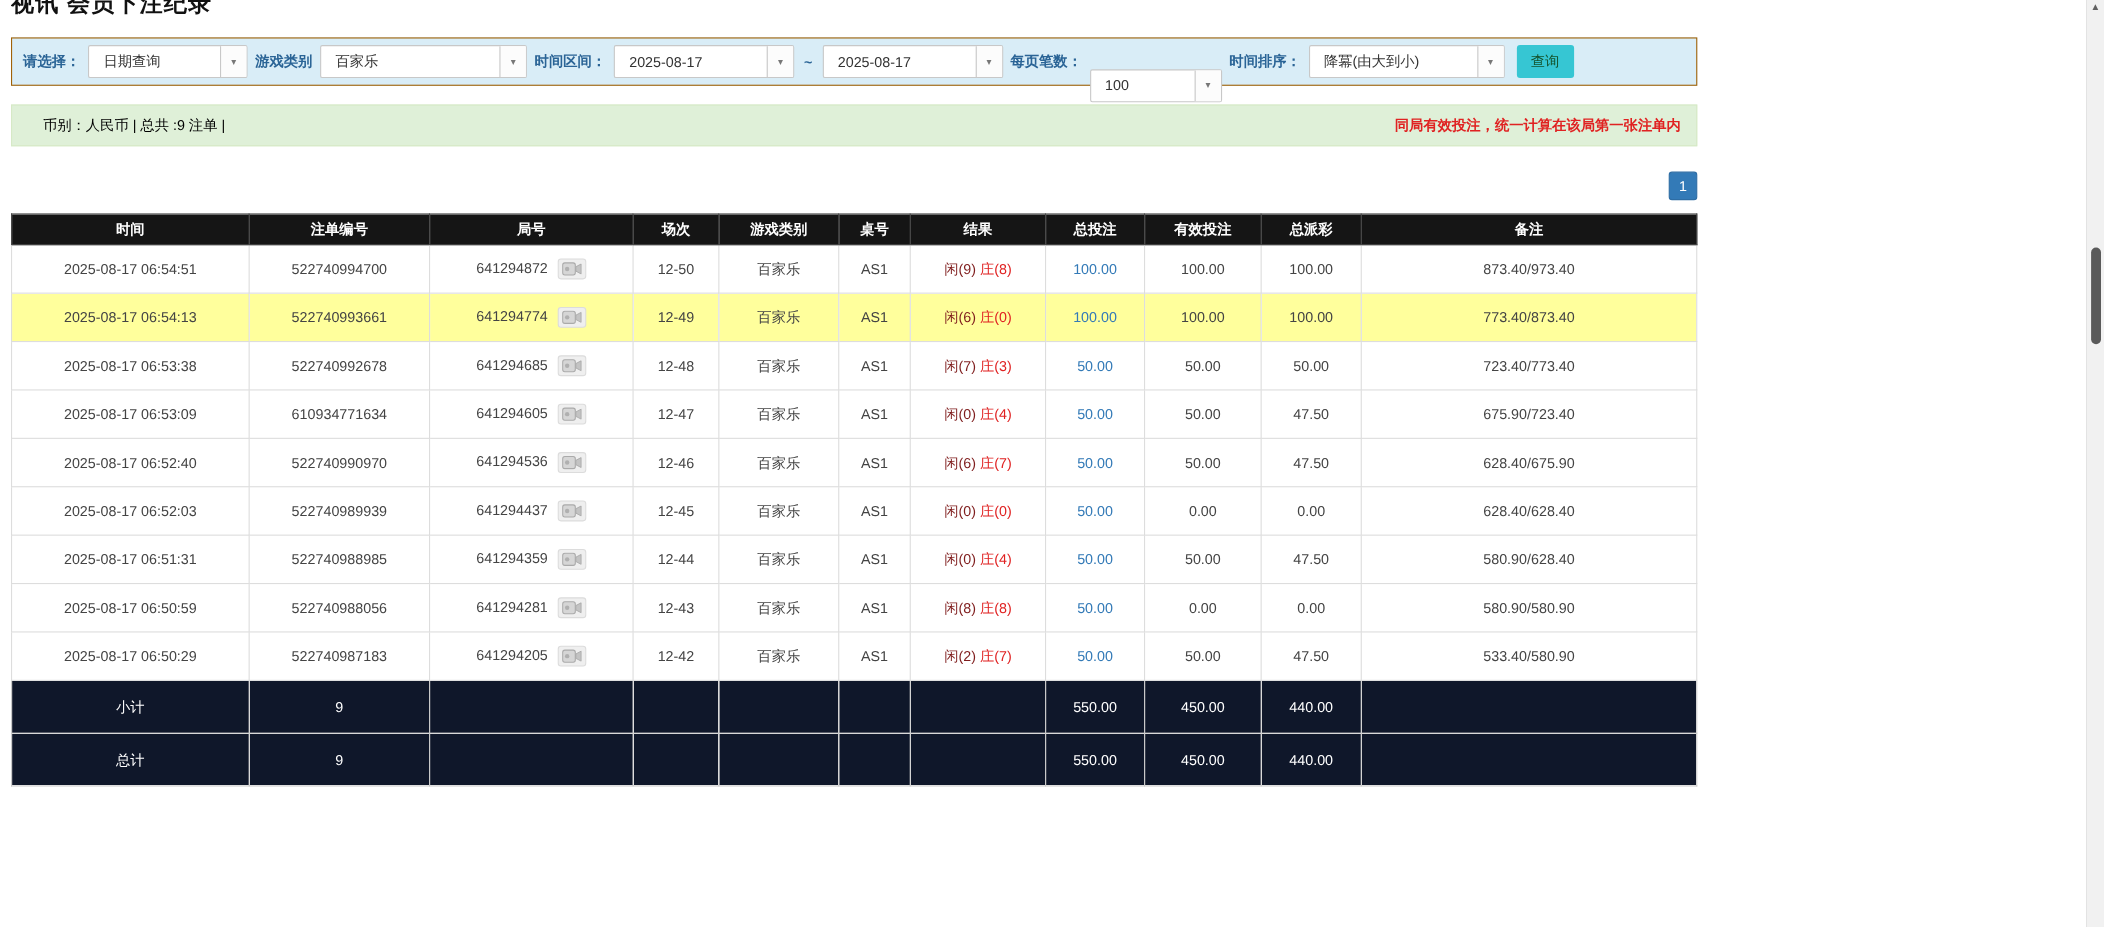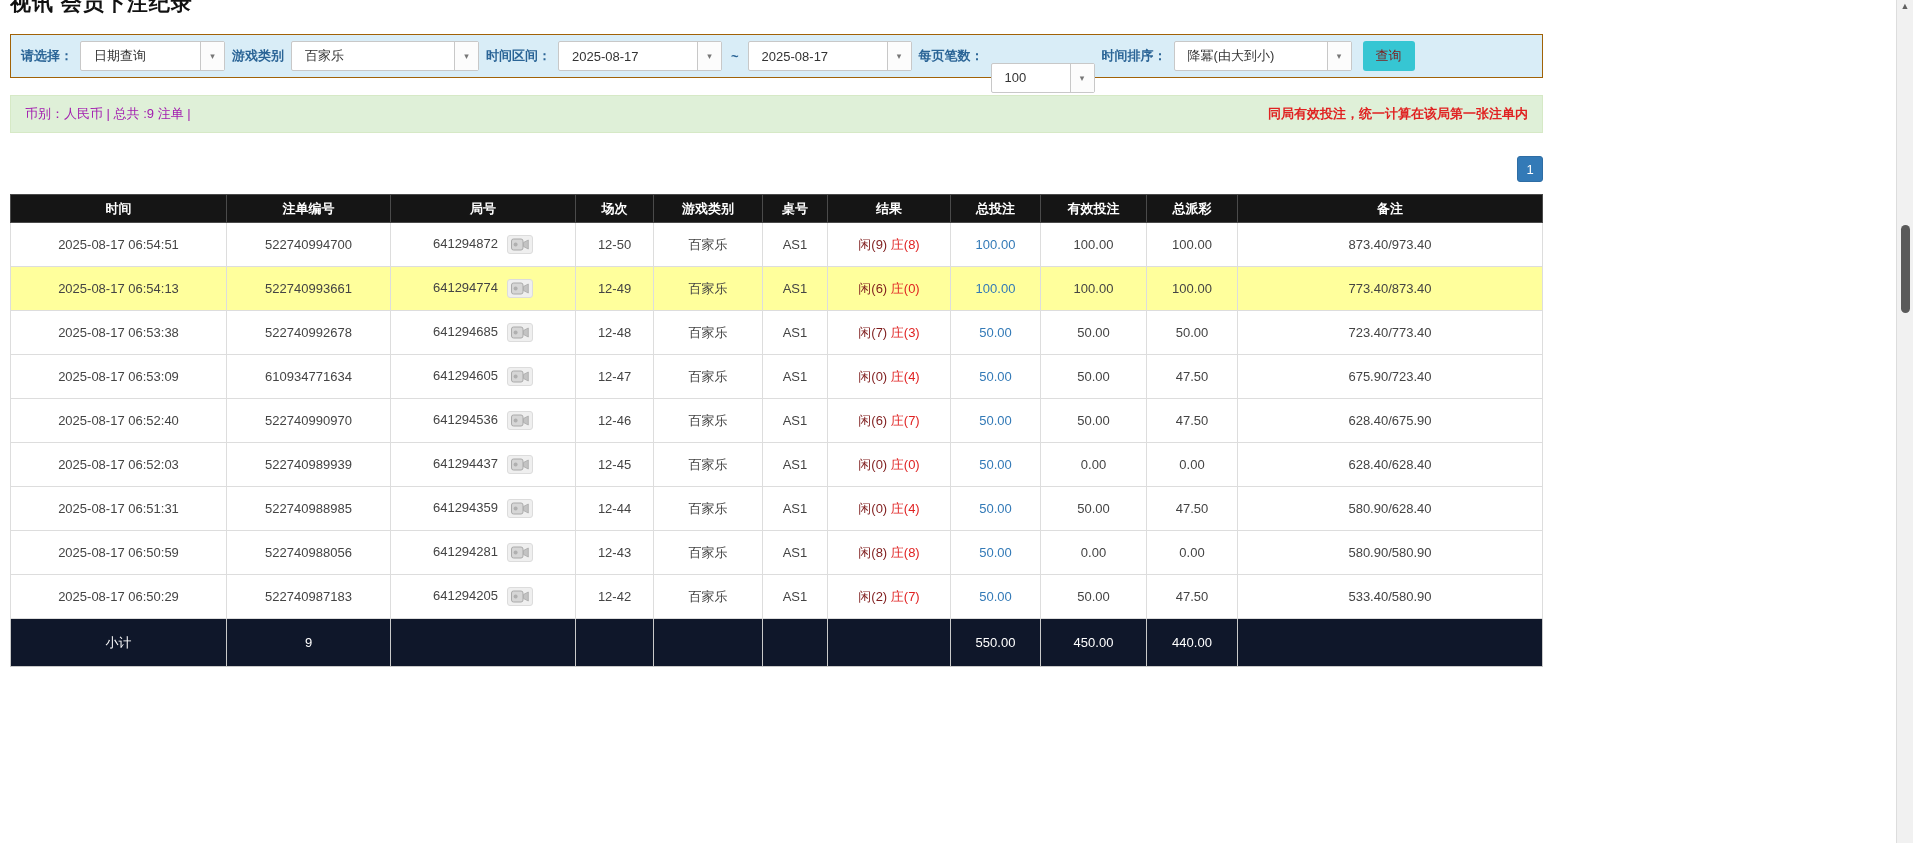--- a/index.html
+++ b/index.html
@@ -40,37 +40,37 @@
   .combo .val { padding: 0 13px; overflow: hidden; text-overflow: ellipsis; color: #333; }
   .combo .caret-btn {
     width: 24px; align-self: stretch; flex: 0 0 24px;
     border-left: 1px solid #c8c8c8; background: #fcfcfc;
     display: flex; align-items: center; justify-content: center;
     color: #777; font-size: 9px;
   }
   .w-query { width: 145px; }
   .w-game  { width: 188px; }
   .w-date  { width: 164px; }
-  .w-size  { width: 104px; margin-top: 43px; }
+  .w-size  { width: 120px; margin-top: 43px; }
   .w-sort  { width: 178px; justify-content: space-between; }
   .tilde { color: #2a6496; font-weight: bold; padding: 0 2px; }
   .search-btn {
-    background: #36c6d3; color: #7f1d1d; border: none; height: 30px;
+    background: #36c6d3; color: #14532d; border: none; height: 30px;
     padding: 0 13px; border-radius: 3px; font-size: 13px; cursor: pointer;
     margin-left: 4px;
   }
 
   
   .summary-bar {
     margin-top: 17px;
     background: #dff0d8; border: 1px solid #d6e9c6;
     height: 38px; display: flex; align-items: center;
     justify-content: space-between; padding: 0 14px;
   }
-  .summary-left  { color: #a21caf; }
+  .summary-left  { color: #000000; margin-left: 14px; }
   .summary-right { color: #e02222; font-weight: bold; }
 
   
   .pagination { margin-top: 23px; display: flex; justify-content: flex-end; }
   .page-btn {
     min-width: 26px; height: 26px; background: #337ab7; color: #fff;
     border: 1px solid #2e6da4; border-radius: 3px; font-size: 13px; cursor: pointer;
   }
 
   
@@ -377,20 +377,33 @@
           <td></td>
           <td></td>
           <td></td>
           <td></td>
           <td></td>
           <td>550.00</td>
           <td>450.00</td>
           <td>440.00</td>
           <td></td>
         </tr>
+        <tr class="summary-row">
+          <td>总计</td>
+          <td>9</td>
+          <td></td>
+          <td></td>
+          <td></td>
+          <td></td>
+          <td></td>
+          <td>550.00</td>
+          <td>450.00</td>
+          <td>440.00</td>
+          <td></td>
+        </tr>
       </tbody>
   </table>
 
 </div>
 
 <div class="scrollbar">
   <div class="scroll-up">▲</div>
   <div class="scroll-thumb"></div>
 </div>
 

